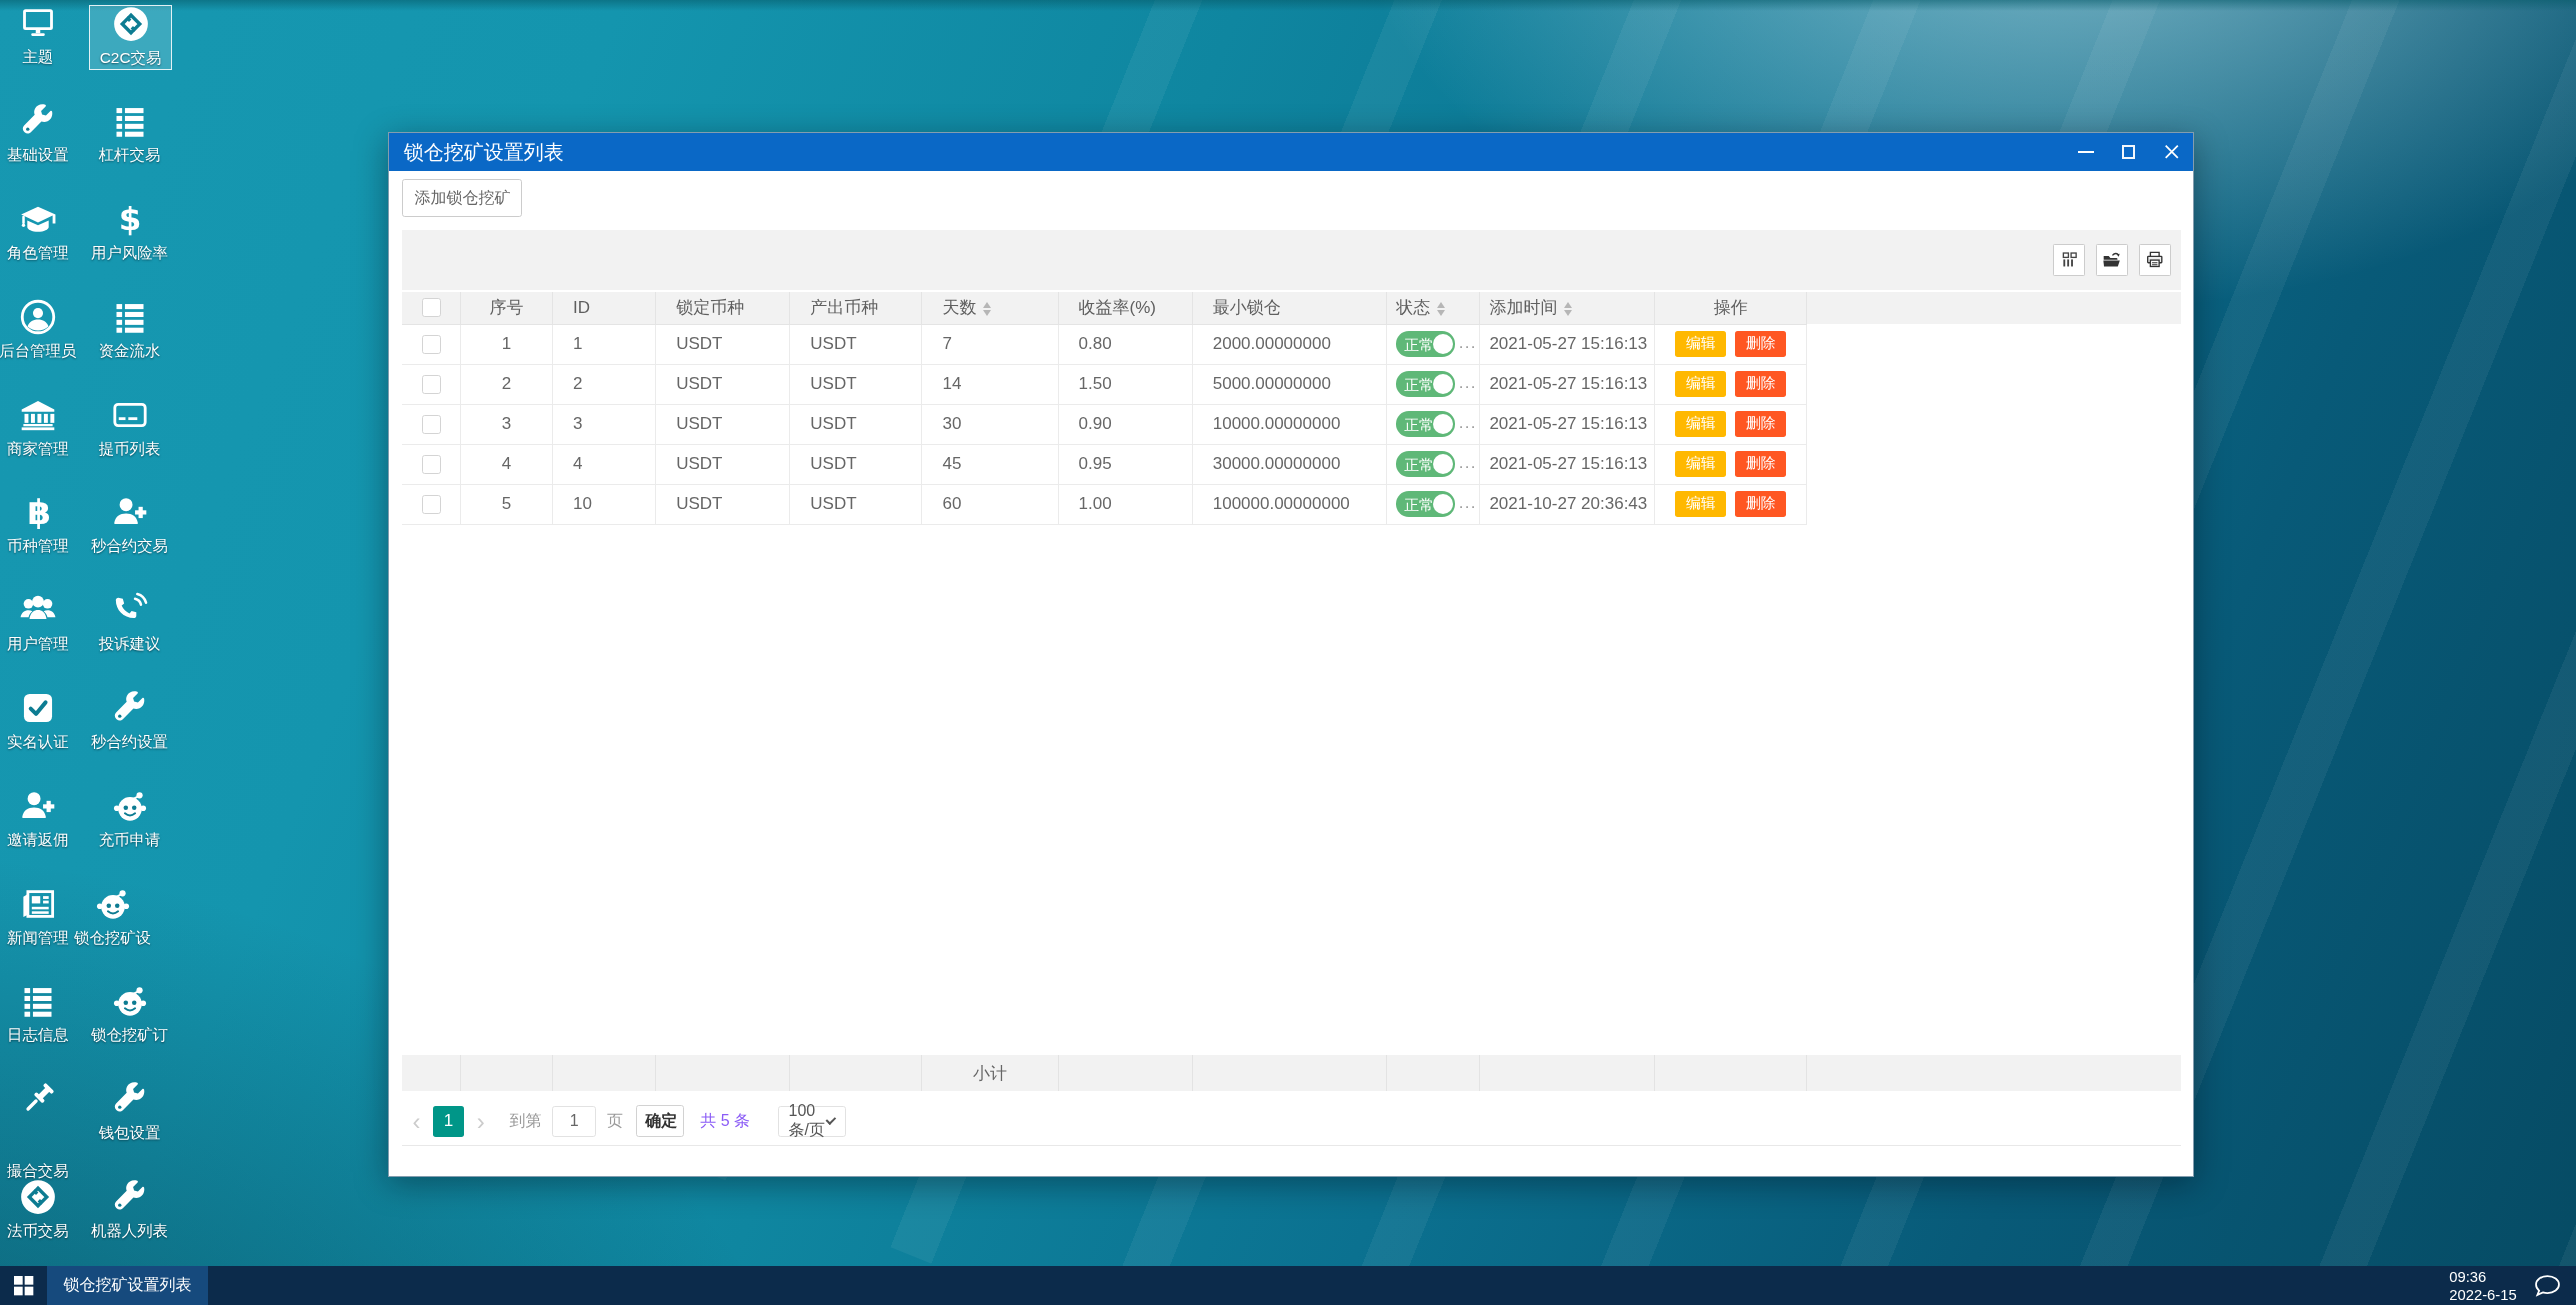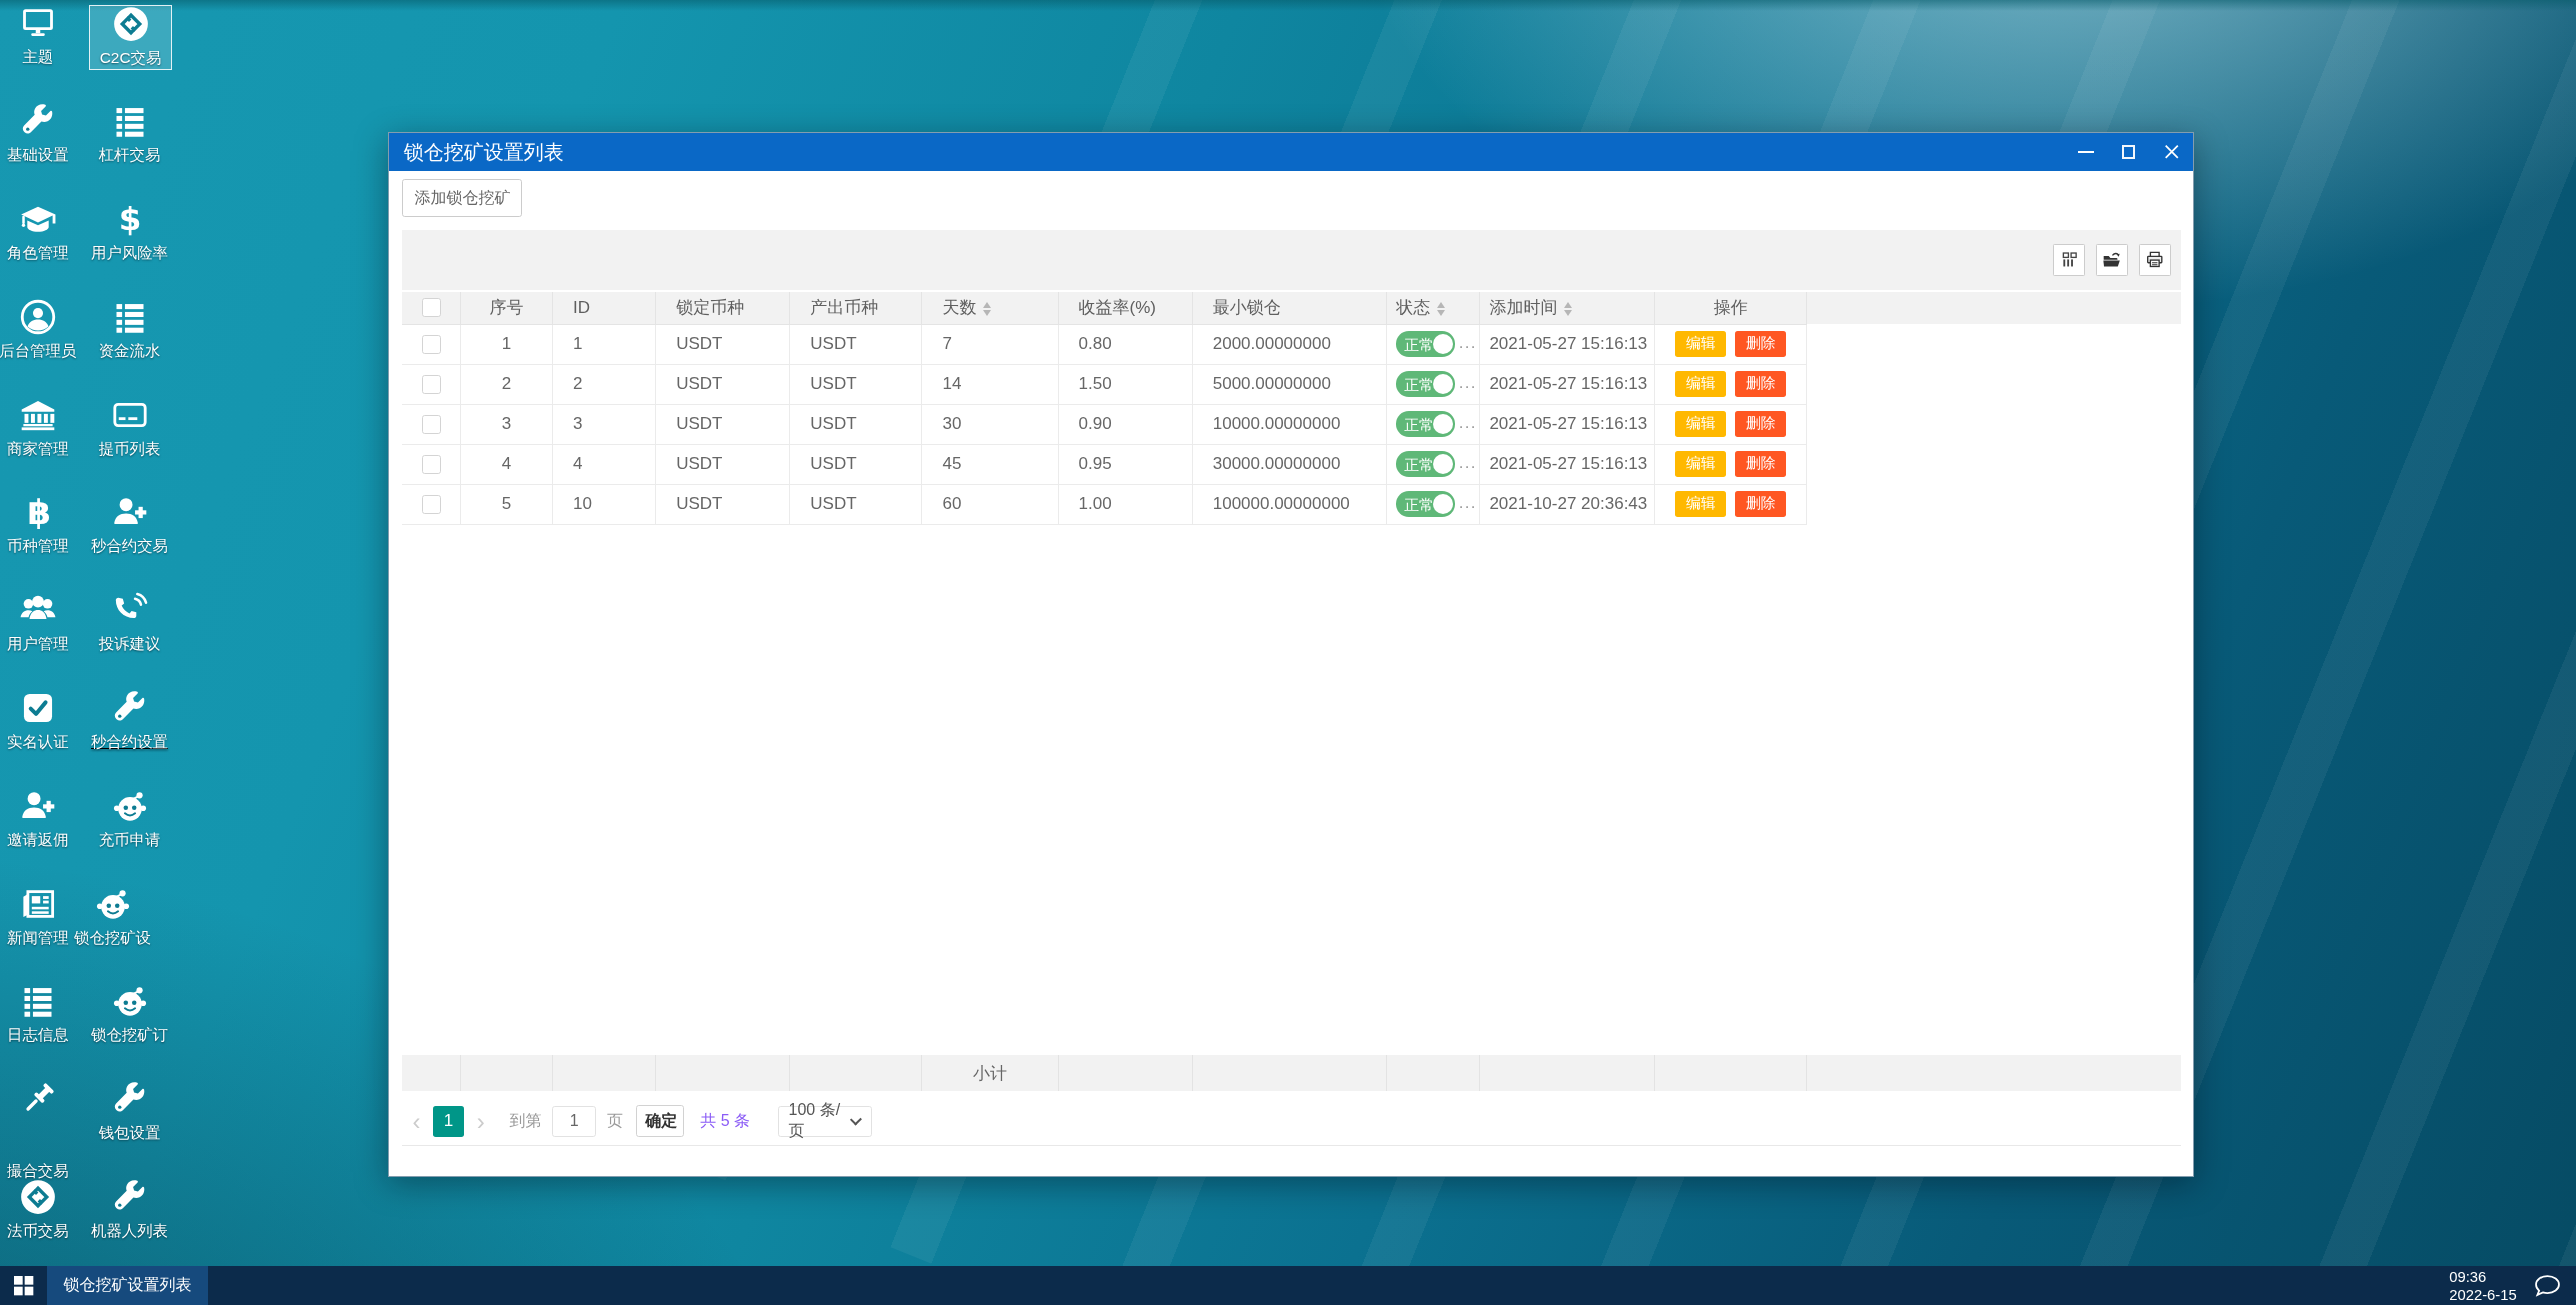--- a/index.html
+++ b/index.html
@@ -69,21 +69,21 @@
   table.summary td.filler{background:#f2f2f2;}
 
   #pagination{position:absolute;left:13.4px;top:931px;height:38px;display:flex;align-items:center;font-size:16px;color:#666;}
   .pg-chev{font-size:24px;color:#ccc;width:28px;text-align:center;line-height:31px;}
   #pg-cur{width:31px;height:31px;background:#009688;color:#fff;border-radius:2.7px;display:flex;align-items:center;justify-content:center;font-size:17px;margin:0 2.7px;}
   #pg-goto-label{color:#9a9a9a;margin:0 10.7px 0 14.8px;}
   #pg-input{width:44px;height:31px;border:0.7px solid #e2e2e2;border-radius:2.7px;text-align:center;font-size:16px;color:#666;font-family:inherit;box-sizing:border-box;}
   #pg-page-label{color:#9a9a9a;margin:0 13.4px 0 10.7px;}
   #pg-ok{width:48px;height:32px;background:#fff;border:0.7px solid #d2d2d2;border-radius:2.7px;font-weight:bold;font-size:16px;color:#333;margin-right:16px;font-family:inherit;text-align:right;}
   #pg-total{color:#8b5cf6;margin-right:28px;}
-  #pg-size{position:relative;width:94px;height:31px;border:0.7px solid #e2e2e2;border-radius:2.7px;display:flex;align-items:center;padding-left:9.4px;color:#555;box-sizing:border-box;}
+  #pg-size{position:relative;width:68px;height:31px;border:0.7px solid #e2e2e2;border-radius:2.7px;display:flex;align-items:center;padding-left:9.4px;color:#555;box-sizing:border-box;}
   #pg-size .caret{width:6.7px;height:6.7px;border-right:2px solid #555;border-bottom:2px solid #555;transform:rotate(45deg) translate(-1.3px,-1.3px);margin-left:auto;margin-right:10.7px;}
   #page-divider{position:absolute;left:13.4px;top:974px;width:1779px;border-top:0.7px solid #e8e8e8;}
 
   
   #taskbar{position:absolute;left:0;right:0;bottom:0;height:39px;background:#0c2b4b;display:flex;align-items:stretch;}
   #start-btn{width:47px;display:flex;align-items:center;justify-content:center;}
   #task-item{width:161px;background:#164a7d;display:flex;align-items:center;justify-content:center;color:#fff;font-size:16px;}
   #tb-right{margin-left:auto;display:flex;align-items:center;padding-right:14.8px;gap:17.5px;}
   #clock{color:#fff;font-size:14.8px;line-height:18px;}
   #chat-icon svg{width:27px;height:23px;display:block;}
@@ -239,21 +239,21 @@
         </svg>
         <span class="di-label">投诉建议</span>
       </div>
       <div class="dicon" style="left: 1.3px; top: 690px; width: 73px;">
         <svg viewBox="0 0 64 64">
           <rect x="7" y="7" width="50" height="50" rx="10" fill="#fff"></rect>
           <path d="M19 33l9.5 9.5L45.5 22" fill="none" stroke="#0d7c92" stroke-width="7" stroke-linecap="round" stroke-linejoin="round"></path>
         </svg>
         <span class="di-label">实名认证</span>
       </div>
-      <div class="dicon" style="left: 89px; top: 690px; width: 81px; text-decoration: underline;">
+      <div class="dicon" style="left: 89px; top: 690px; width: 81px;">
         <svg viewBox="0 0 64 64">
           <path fill="#fff" d="M57 15c-.5-1.2-2-1.5-2.9-.6l-8 8-6.8-1.8L37.5 14l8-8c.9-.9.6-2.4-.6-2.9C37.6.5 29.8 3.7 26.6 10.2c-1.7 3.4-1.8 7.4-.5 10.9L7.3 39.9c-3.1 3.1-3.1 8 0 11.1l.9.9c3.1 3.1 8 3.1 11.1 0l18.8-18.8c3.5 1.3 7.5 1.2 10.9-.5C55.5 29.4 58.7 21.6 57 15z"></path>
           <circle cx="13.8" cy="46.5" r="3" fill="#0d7c92"></circle>
         </svg>
         <span class="di-label">秒合约设置</span>
       </div>
       <div class="dicon" style="left: 1.3px; top: 788px; width: 73px;">
         <svg viewBox="0 0 64 64">
           <g fill="#fff">
             <circle cx="25" cy="19" r="11.5"></circle>

